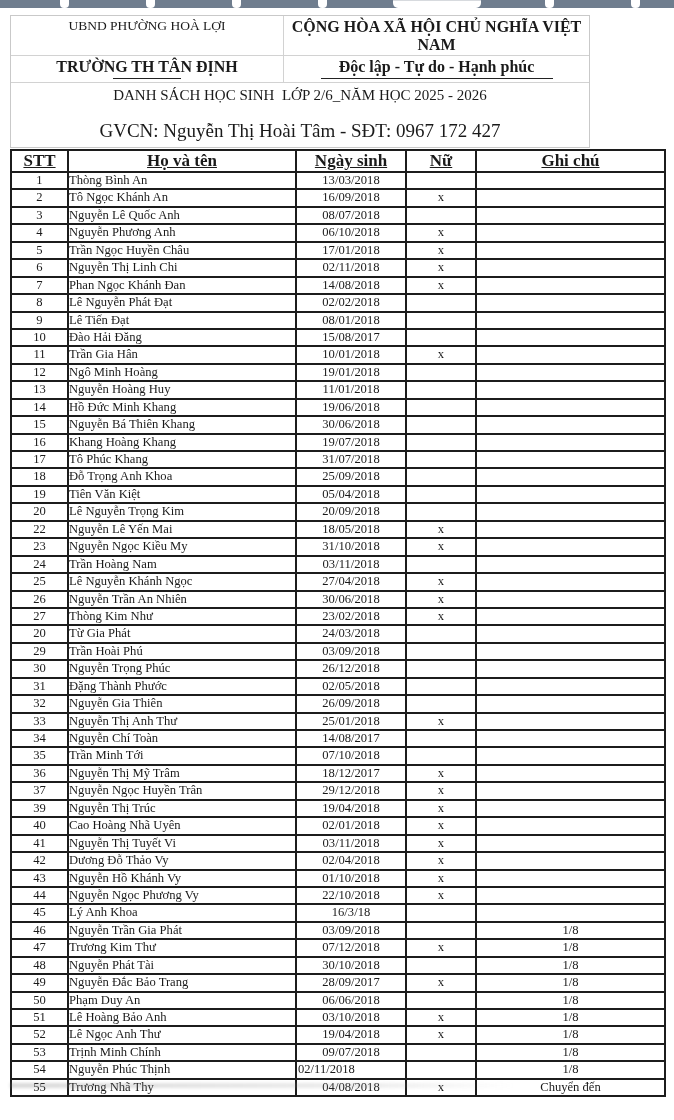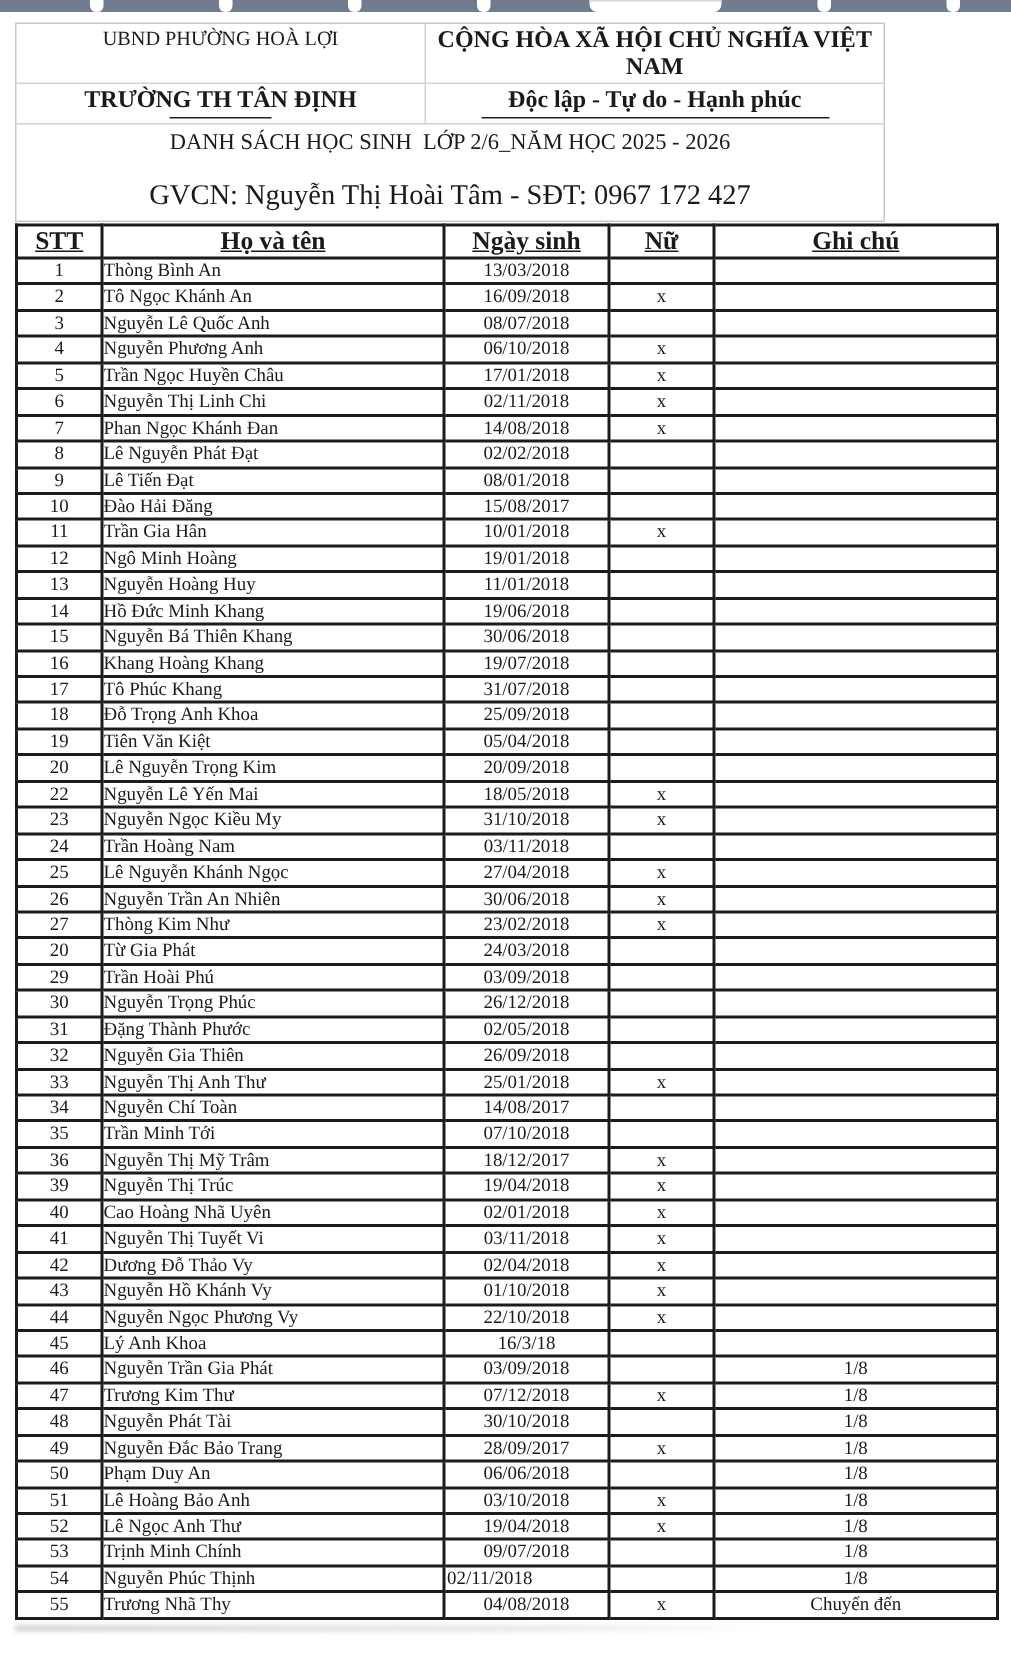--- a/index.html
+++ b/index.html
@@ -336,20 +336,27 @@
           <td class="c-note"></td>
         </tr>
         <tr>
           <td class="c-stt">36</td>
           <td class="c-name">Nguyễn Thị Mỹ Trâm</td>
           <td class="c-dob">18/12/2017</td>
           <td class="c-female">x</td>
           <td class="c-note"></td>
         </tr>
         <tr>
+          <td class="c-stt">37</td>
+          <td class="c-name">Nguyễn Ngọc Huyền Trân</td>
+          <td class="c-dob">29/12/2018</td>
+          <td class="c-female">x</td>
+          <td class="c-note"></td>
+        </tr>
+        <tr>
           <td class="c-stt">39</td>
           <td class="c-name">Nguyễn Thị Trúc</td>
           <td class="c-dob">19/04/2018</td>
           <td class="c-female">x</td>
           <td class="c-note"></td>
         </tr>
         <tr>
           <td class="c-stt">40</td>
           <td class="c-name">Cao Hoàng Nhã Uyên</td>
           <td class="c-dob">02/01/2018</td>

